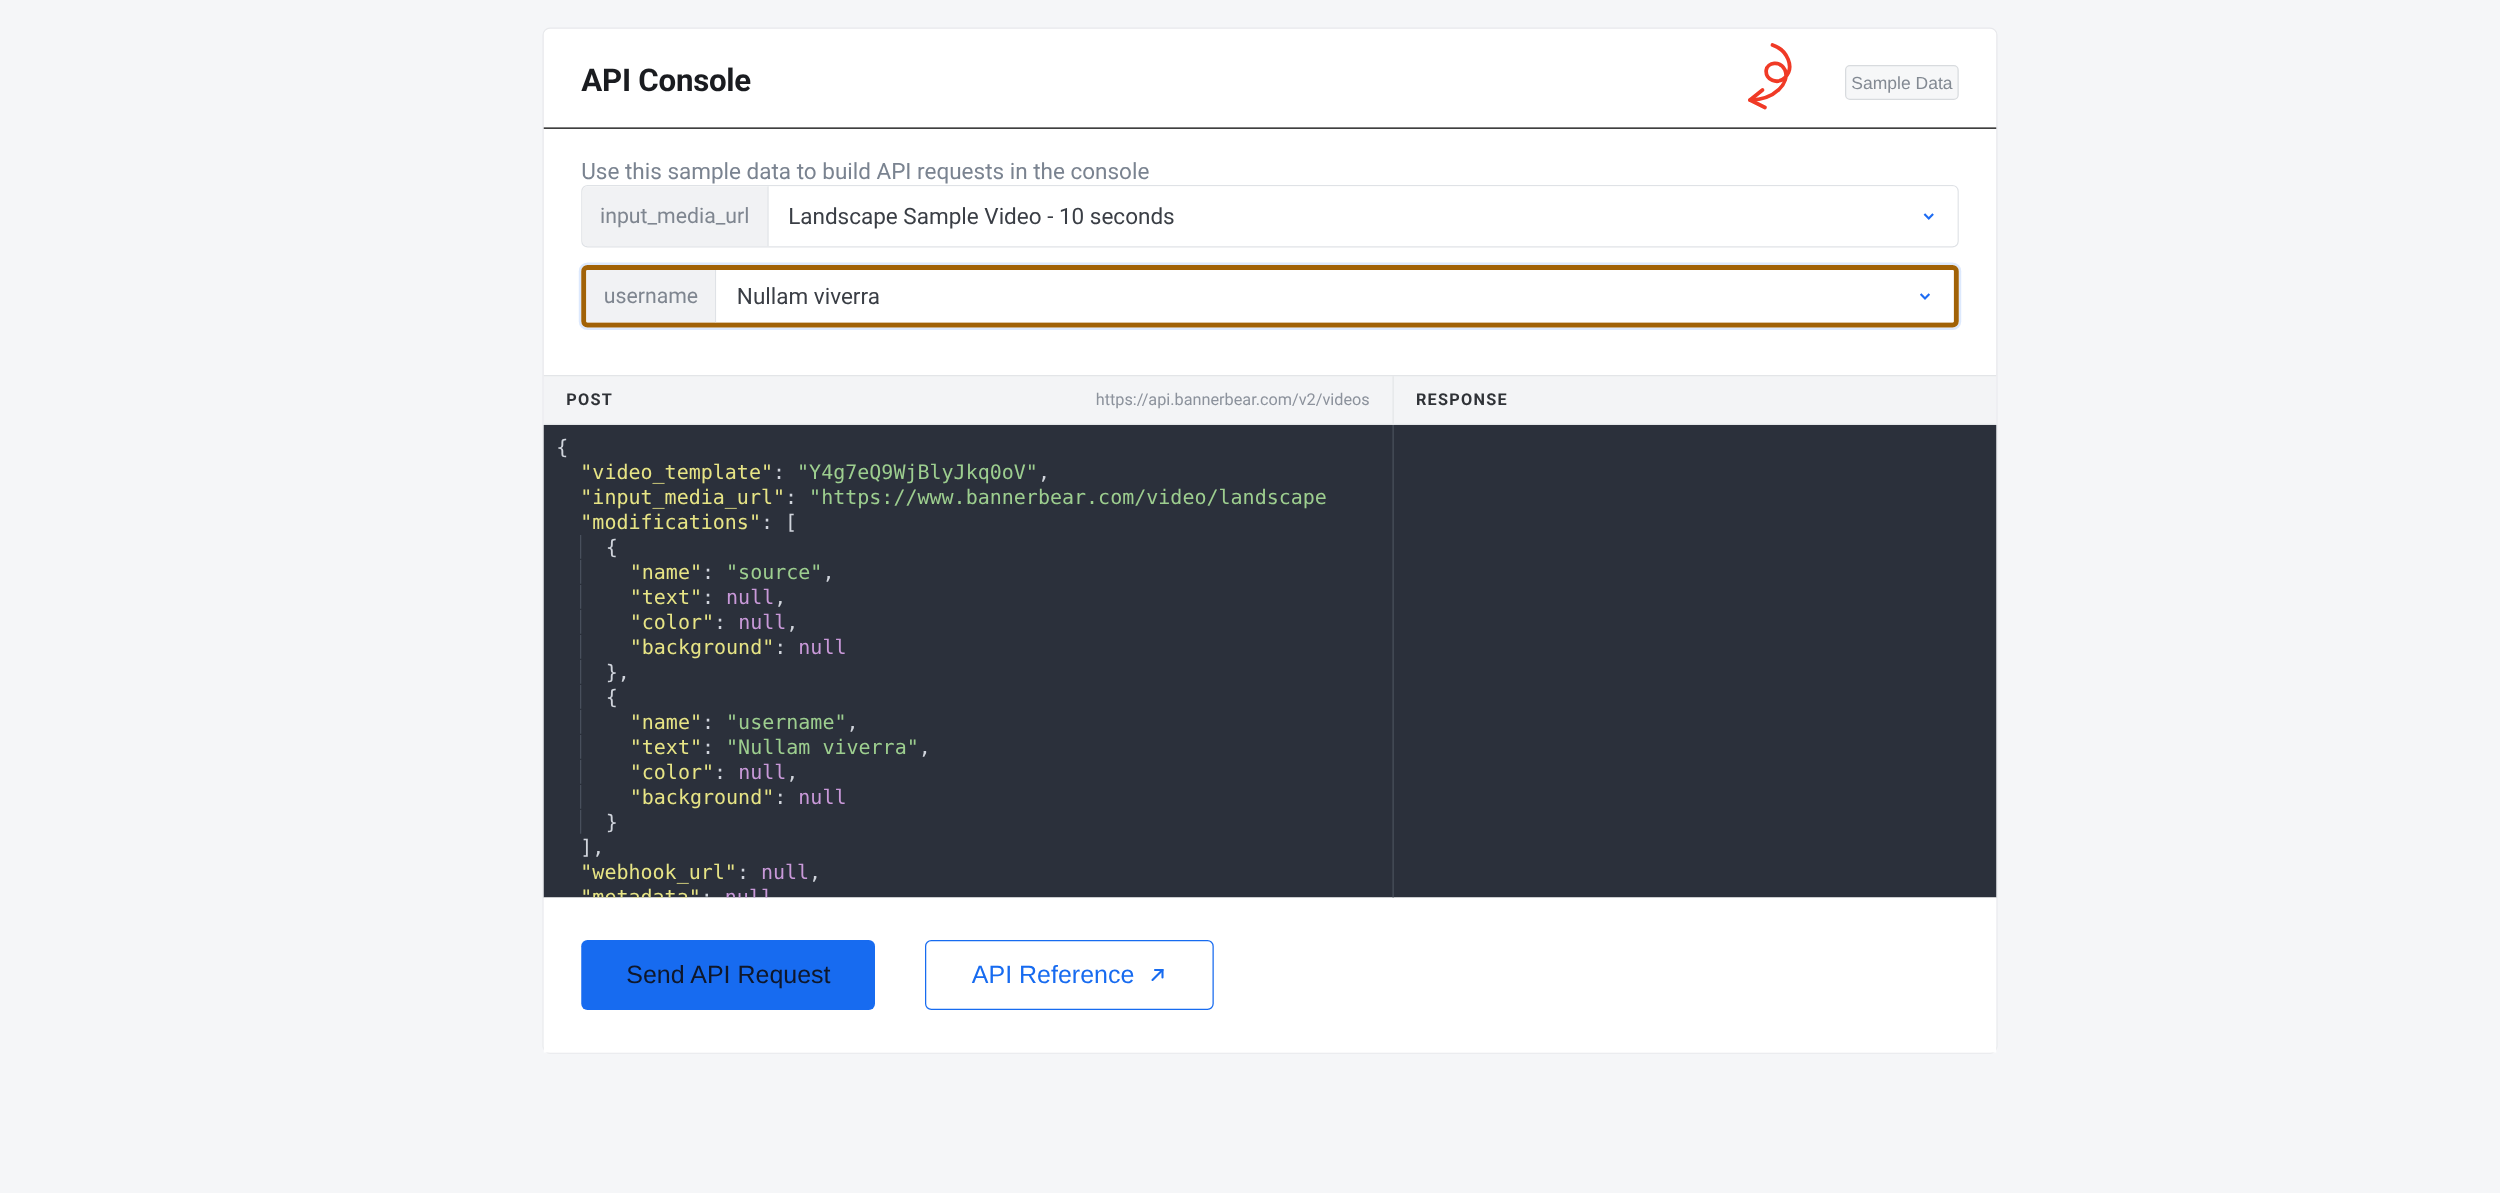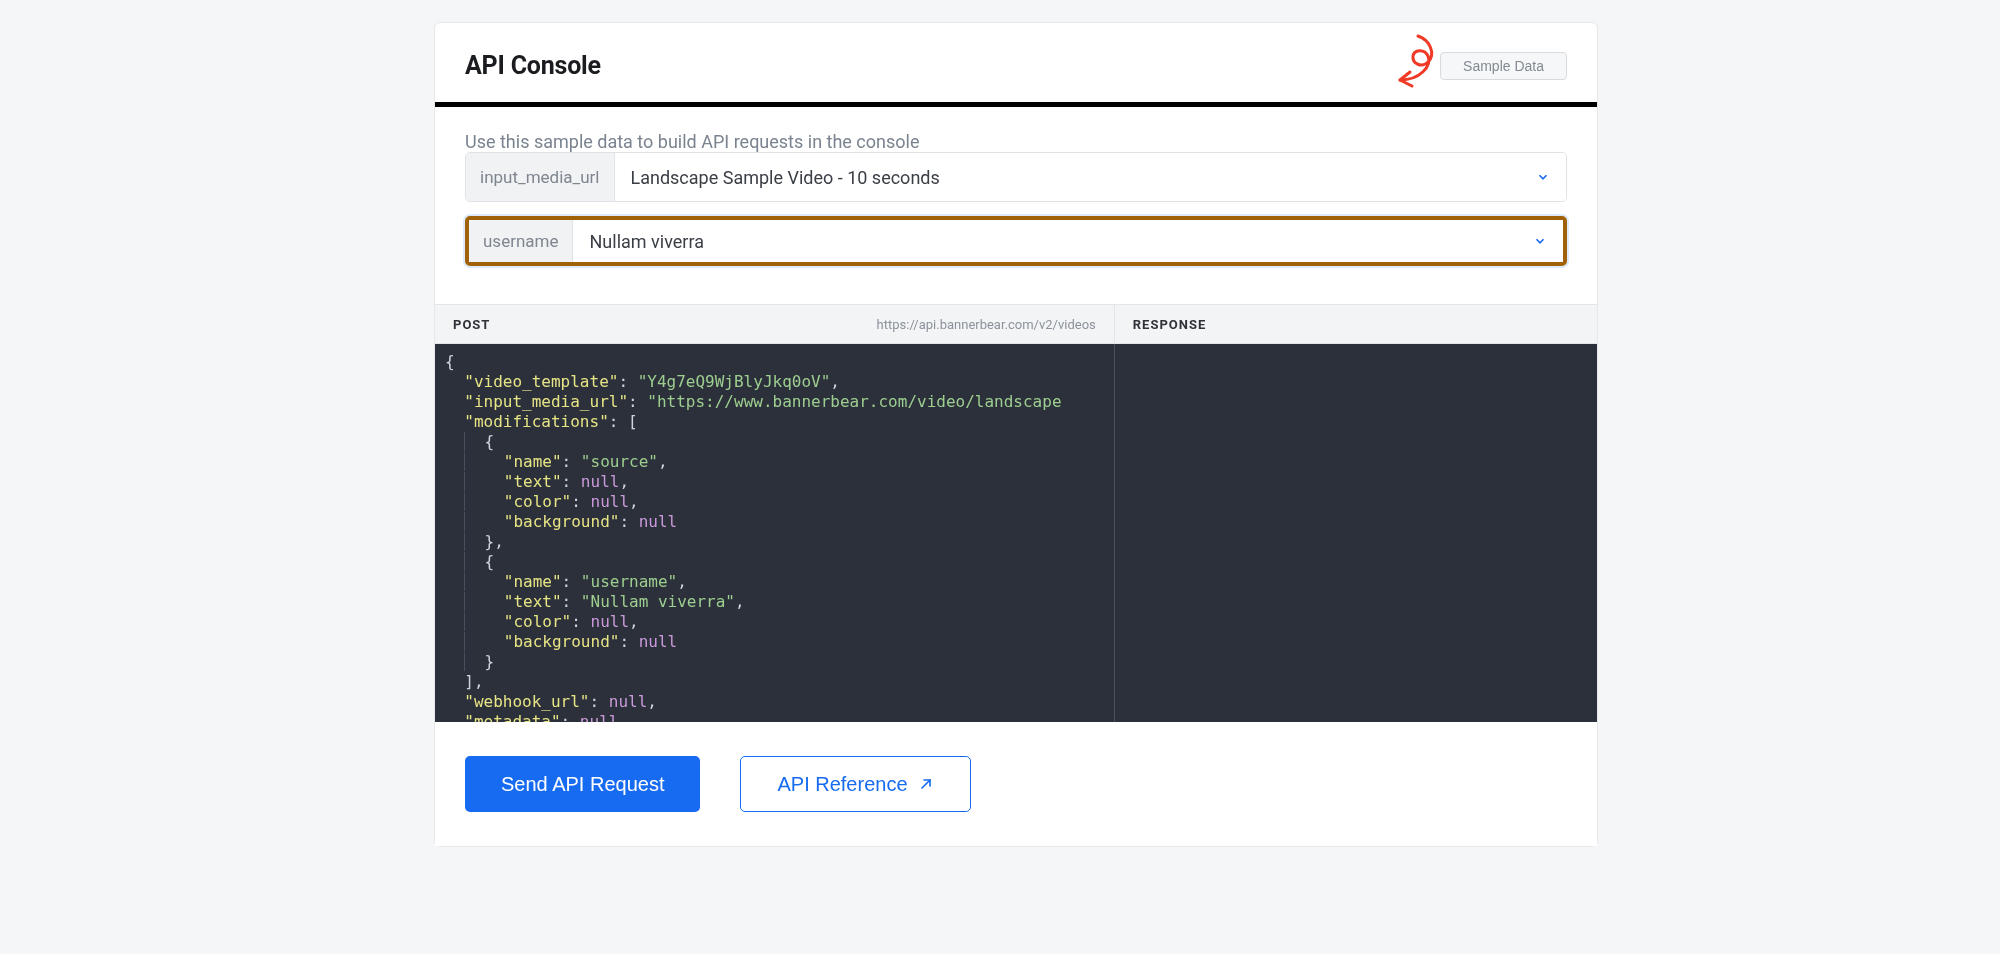--- a/index.html
+++ b/index.html
@@ -18,35 +18,35 @@
     background: #ffffff;
     border: 1px solid #e7e8eb;
     border-radius: 6px;
     overflow: visible;
   }
   .card-header {
     display: flex;
     justify-content: space-between;
     align-items: flex-end;
     padding: 28px 30px 22px 30px;
-    border-bottom: 5px solid #000000;
+    border-bottom: 1px solid #000000;
   }
   .title {
     font-size: 25px;
     font-weight: 700;
     color: #1a1c20;
     letter-spacing: -0.2px;
   }
   .sample-data-btn {
     font-size: 14px;
     color: #838a93;
     background: #f6f7f8;
     border: 1px solid #d8dbde;
     border-radius: 4px;
-    padding: 5px 22px;
+    padding: 5px 4px;
     cursor: pointer;
   }
   .body-section {
     padding: 24px 30px 24px 30px;
   }
   .instruction {
     font-size: 18px;
     color: #7a8390;
   }
   .field-row {
@@ -164,21 +164,21 @@
     border-radius: 5px;
     font-size: 20px;
     display: inline-flex;
     align-items: center;
     justify-content: center;
     cursor: pointer;
     gap: 10px;
   }
   .btn-primary {
     background: #176bf0;
-    color: #ffffff;
+    color: #0f172a;
     border: none;
   }
   .btn-secondary {
     background: #ffffff;
     color: #176bf0;
     border: 1.5px solid #176bf0;
   }
   .ext-icon {
     width: 16px;
     height: 16px;

